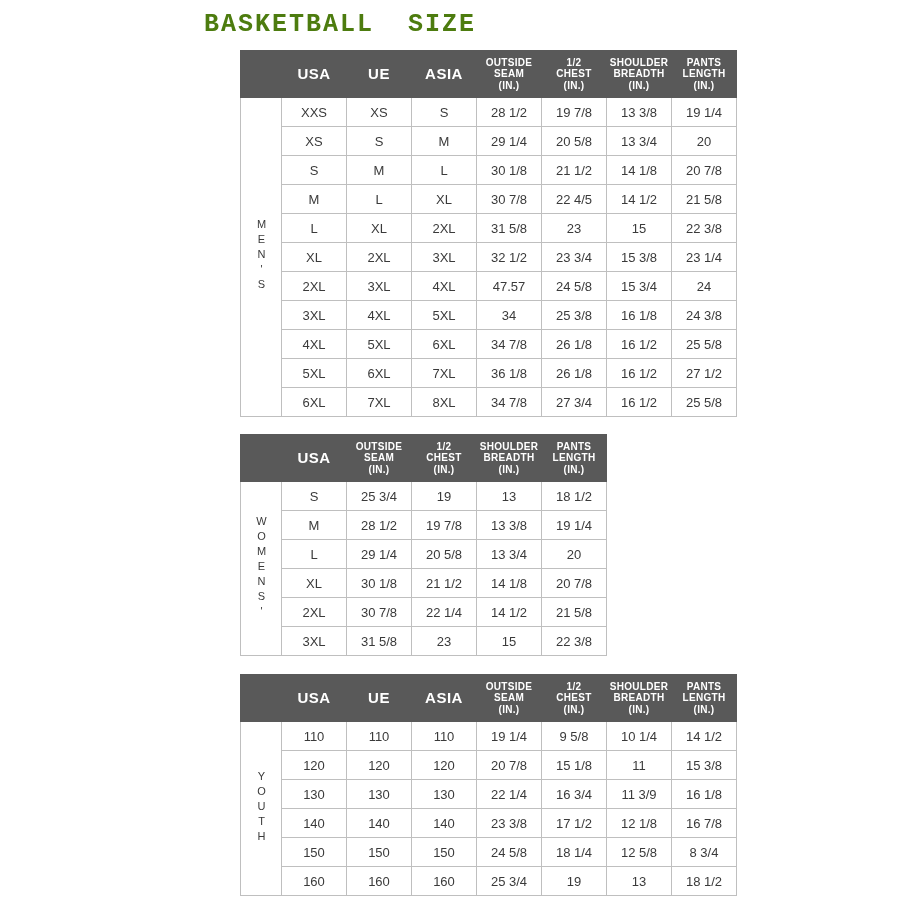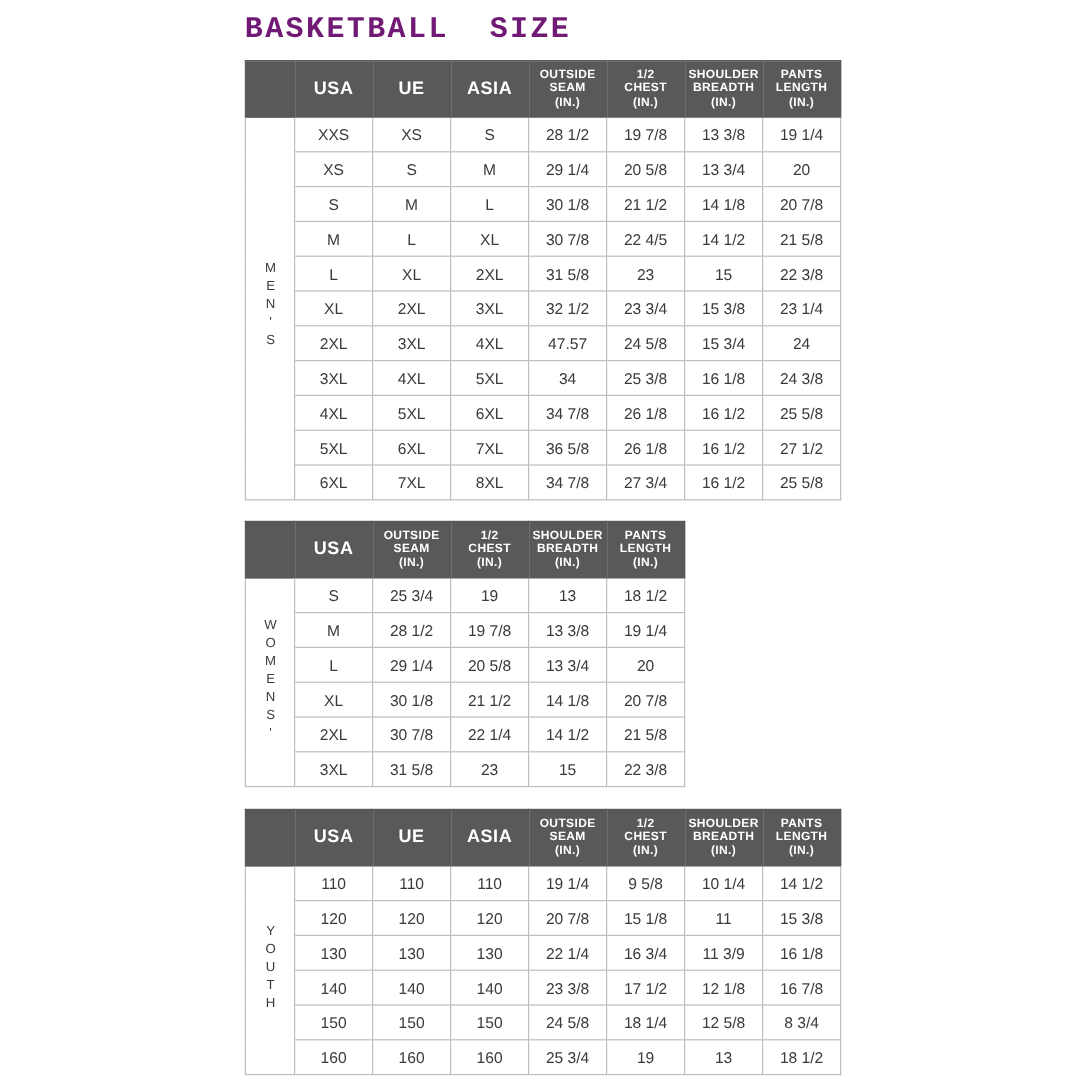--- a/index.html
+++ b/index.html
@@ -21,25 +21,26 @@
     position: relative;
   }
   .title {
     position: absolute;
     left: 204px;
     top: 10px;
     font-family: "Liberation Mono", monospace;
     font-weight: bold;
     font-size: 25px;
     letter-spacing: 2px;
-    color: #701a75;
+    color: #4d7c0f;
     white-space: pre;
   }
   .table-wrap {
     position: absolute;
+    margin-left: 36px;
   }
   table.size-table {
     border-collapse: collapse;
     table-layout: fixed;
   }
   table.size-table td, table.size-table th {
     border: 1px solid #bfbfbf;
     text-align: center;
     vertical-align: middle;
     font-size: 13px;
@@ -222,21 +223,21 @@
             <td class="data">6XL</td>
             <td class="data">34 7/8</td>
             <td class="data">26 1/8</td>
             <td class="data">16 1/2</td>
             <td class="data">25 5/8</td>
           </tr>
           <tr>
             <td class="data">5XL</td>
             <td class="data">6XL</td>
             <td class="data">7XL</td>
-            <td class="data">36 5/8</td>
+            <td class="data">36 1/8</td>
             <td class="data">26 1/8</td>
             <td class="data">16 1/2</td>
             <td class="data">27 1/2</td>
           </tr>
           <tr>
             <td class="data">6XL</td>
             <td class="data">7XL</td>
             <td class="data">8XL</td>
             <td class="data">34 7/8</td>
             <td class="data">27 3/4</td>

